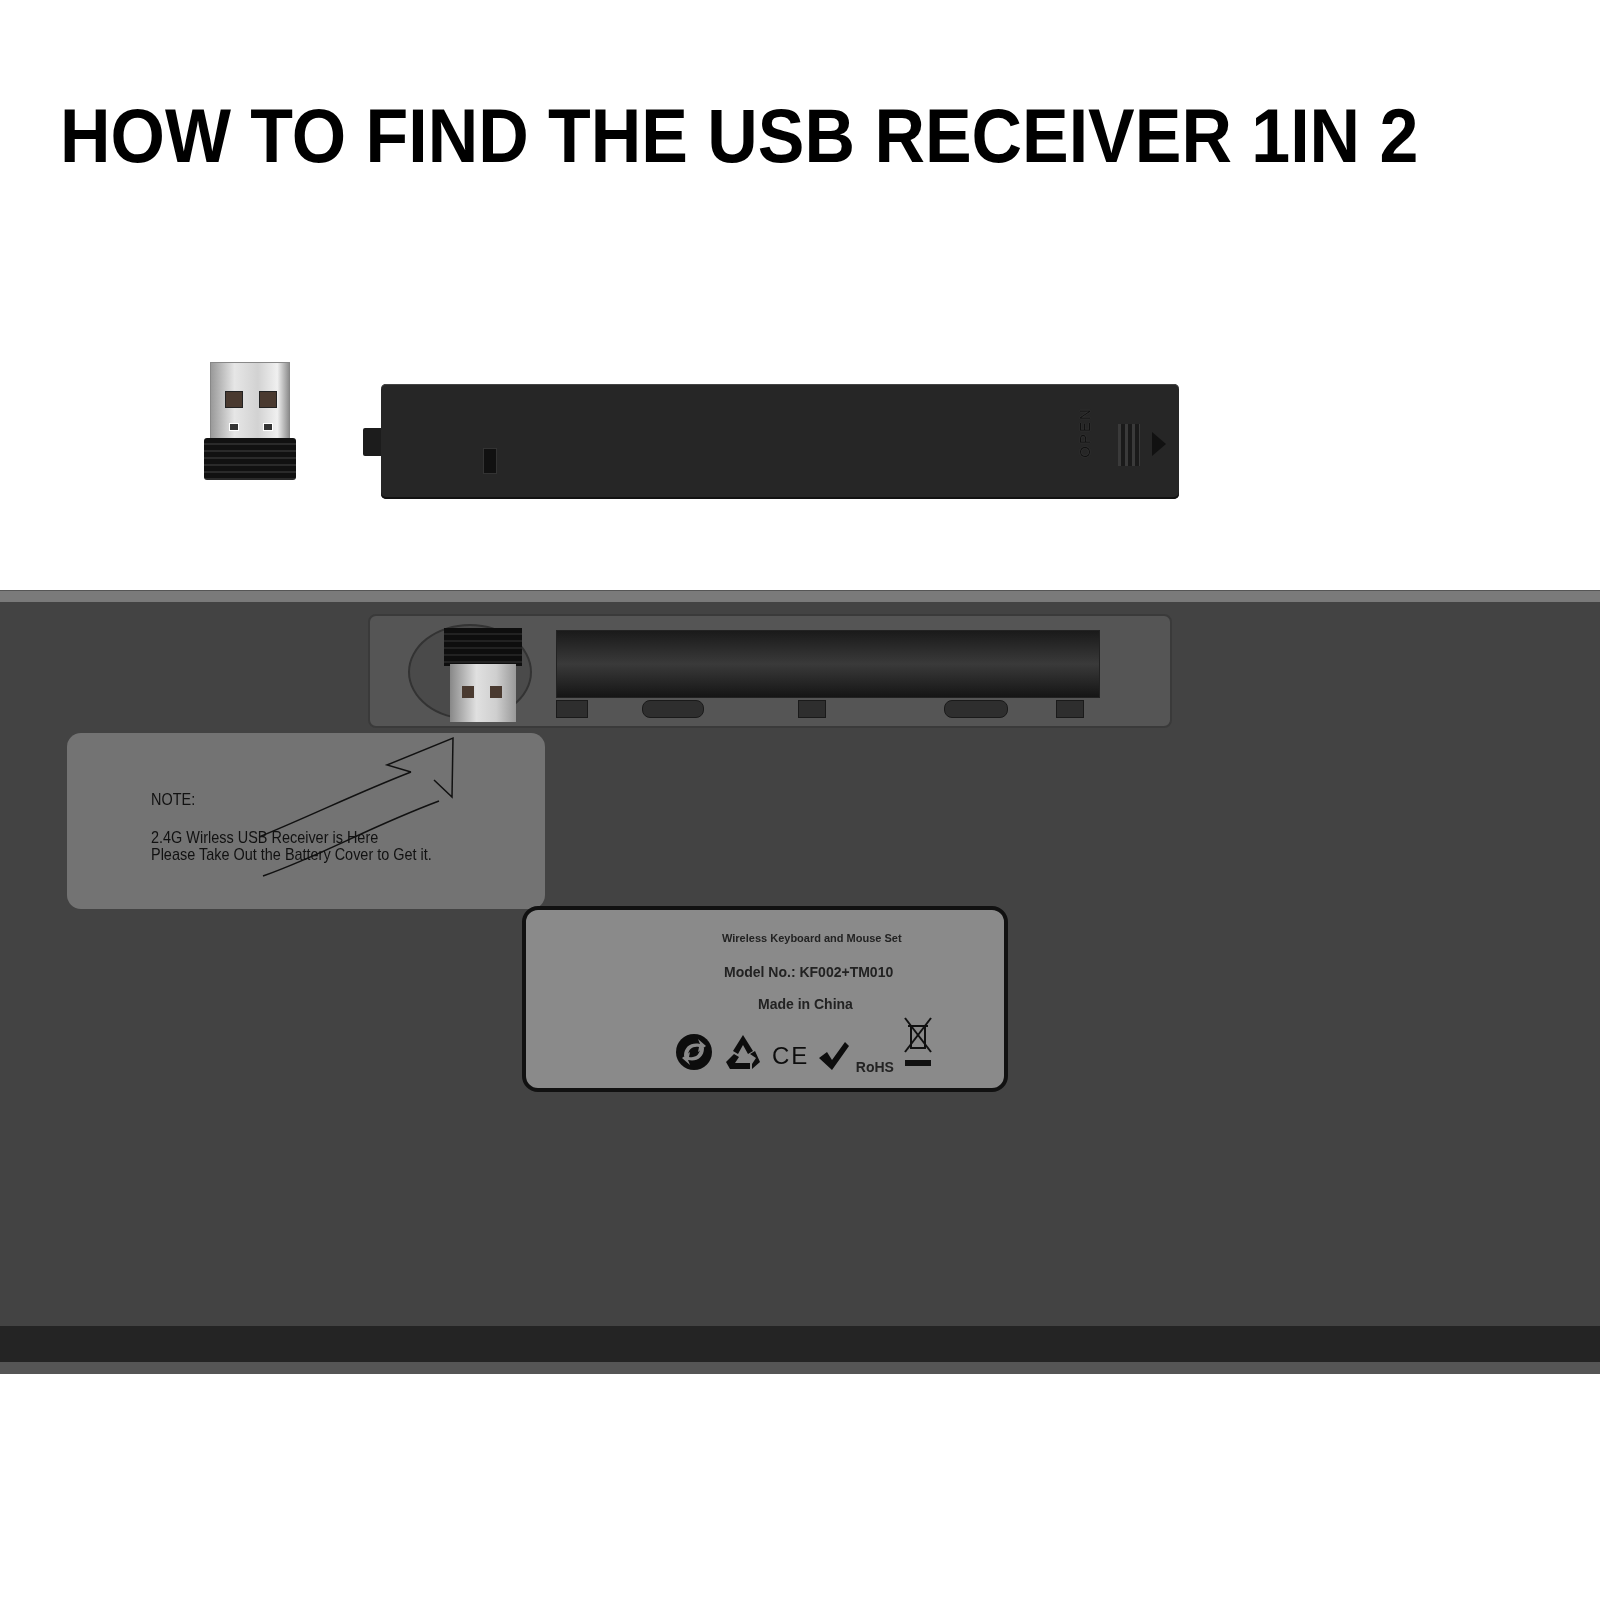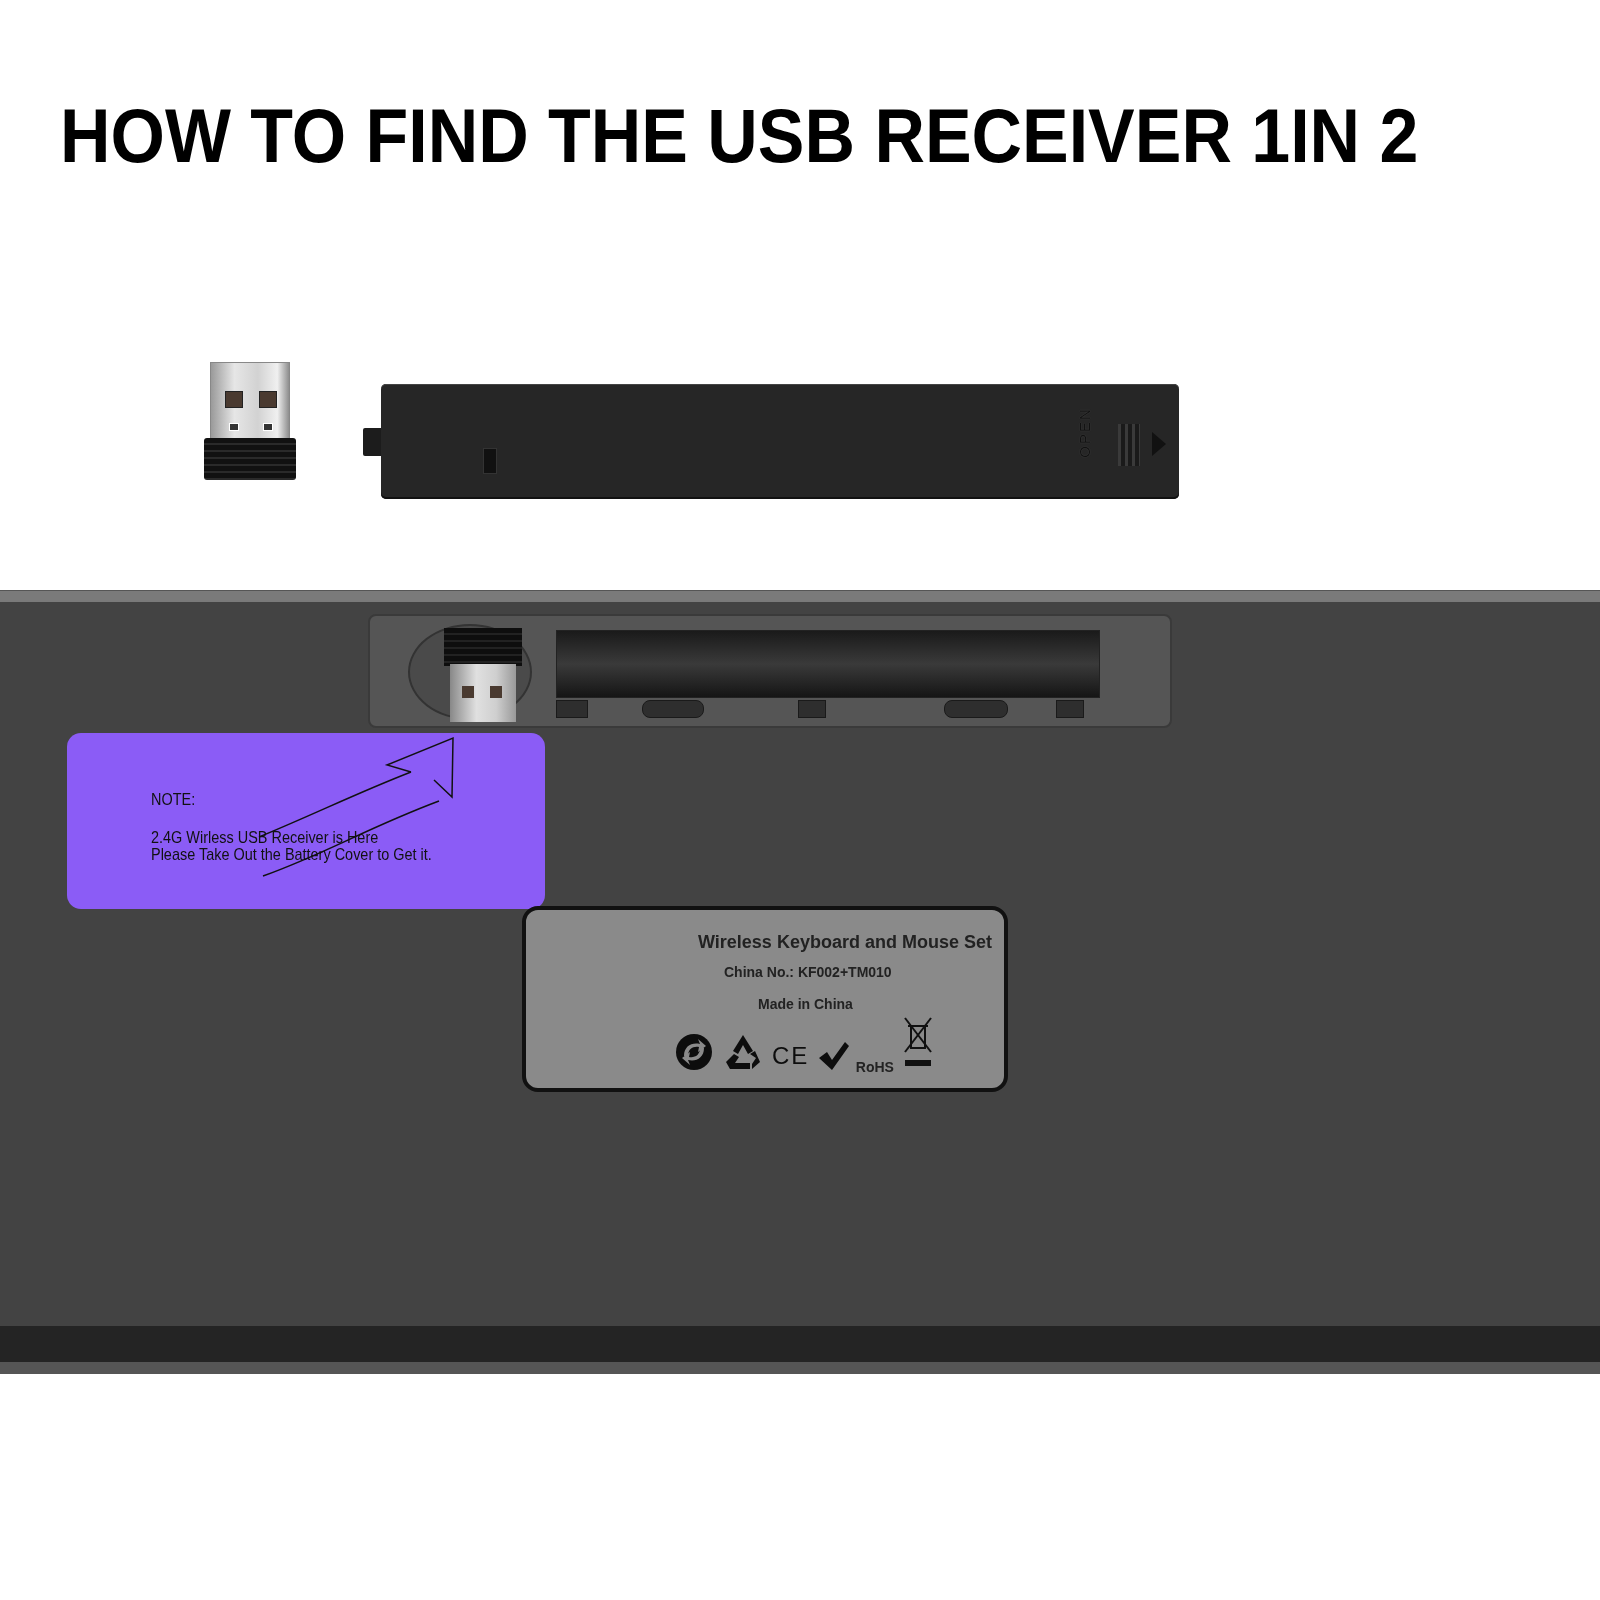--- a/index.html
+++ b/index.html
@@ -57,28 +57,28 @@
   
   .compartment { position: absolute; left: 368px; top: 614px; width: 800px; height: 110px; background: #555; border: 2px solid #3a3a3a; border-radius: 8px; }
   .compartment .well { position: absolute; left: 38px; top: 8px; width: 120px; height: 92px; background: #4a4a4a; border-radius: 50%; border: 2px solid #333; }
   .compartment .slot-dongle-body { position: absolute; left: 74px; top: 12px; width: 78px; height: 38px; background: repeating-linear-gradient(180deg,#0e0e0e 0 5px,#222 5px 7px); }
   .compartment .slot-dongle-plug { position: absolute; left: 80px; top: 48px; width: 66px; height: 58px; background: linear-gradient(90deg,#888,#e0e0e0 40%,#cfcfcf 70%,#999); }
   .compartment .slot-hole { position: absolute; top: 22px; width: 12px; height: 12px; background: #4a3a30; }
   .compartment .battery { position: absolute; left: 186px; top: 14px; width: 542px; height: 66px; background: linear-gradient(180deg,#1a1a1a,#3a3a3a 50%,#151515); border: 1px solid #222; }
   .compartment .clip { position: absolute; top: 84px; height: 16px; background: #2e2e2e; border: 1px solid #1a1a1a; }
   .compartment .clip.round { border-radius: 8px; }
   
-  .note { position: absolute; left: 67px; top: 733px; width: 478px; height: 176px; background: #8b5cf6; border-radius: 14px; }
+  .note { position: absolute; left: 67px; top: 733px; width: 478px; height: 176px; background: #737373; border-radius: 14px; }
   .note .note-title { position: absolute; left: 84px; top: 57px; font-size: 17px; color: #111; transform: scaleX(0.85); transform-origin: left; }
   .note .line1 { position: absolute; left: 84px; top: 96px; font-size: 17px; color: #111; white-space: nowrap; transform: scaleX(0.85); transform-origin: left; line-height: 18px; }
   .note .line2 { position: absolute; left: 84px; top: 113px; font-size: 17px; color: #111; white-space: nowrap; transform: scaleX(0.85); transform-origin: left; line-height: 18px; }
   .note svg { position: absolute; left: 0; top: 0; }
   
   .label { position: absolute; left: 522px; top: 906px; width: 478px; height: 178px; background: #8a8a8a; border: 4px solid #111; border-radius: 16px; }
-  .label .l1 { position: absolute; left: 172px; top: 22px; font-size: 18px; font-weight: bold; color: #222; white-space: nowrap; }
+  .label .l1 { position: absolute; left: 196px; top: 22px; font-size: 11px; font-weight: bold; color: #222; white-space: nowrap; }
   .label .l2 { position: absolute; left: 198px; top: 54px; font-size: 14px; font-weight: bold; color: #222; white-space: nowrap; }
   .label .l3 { position: absolute; left: 232px; top: 86px; font-size: 14px; font-weight: bold; color: #222; white-space: nowrap; text-align: center; }
   .label .icons { position: absolute; left: 148px; top: 110px; height: 56px; display: flex; align-items: flex-end; gap: 8px; }
   .label .icons > span { display: inline-block; color: #0d0d0d; }
   .rohs { display: inline-flex; flex-direction: column; align-items: center; }
   .rohs small { font-size: 14px; font-weight: bold; color: #222; margin-top: 9px; }
 </style>
 </head>
 <body>
 
@@ -130,21 +130,21 @@
     <path d="M192,104 C250,80 290,60 344,39" fill="none" stroke="#111" stroke-width="1.5"></path>
     <path d="M344,39 L320,32 L386,5 L385,64 L367,47" fill="none" stroke="#111" stroke-width="1.5"></path>
   </svg>
   <div class="note-title">NOTE:</div>
   <div class="line1">2.4G Wirless USB Receiver is Here</div>
   <div class="line2">Please Take Out the Battery Cover to Get it.</div>
 </div>
 
 <div class="label">
   <div class="l1">Wireless Keyboard and Mouse Set</div>
-  <div class="l2">China No.: KF002+TM010</div>
+  <div class="l2">Model No.: KF002+TM010</div>
   <div class="l3">Made in China</div>
   <div class="icons">
     <span>
       <svg width="40" height="40" viewBox="0 0 40 40">
           <circle cx="20" cy="20" r="18" fill="#0d0d0d"></circle>
           <path d="M10,24 C10,14 18,10 26,12 L24,7 L32,14 L24,20 L25,15 C19,14 14,17 14,24 Z" fill="#8a8a8a"></path>
           <path d="M30,16 C30,26 22,30 14,28 L16,33 L8,26 L16,20 L15,25 C21,26 26,23 26,16 Z" fill="#8a8a8a"></path>
         </svg>
     </span>
     <span>

